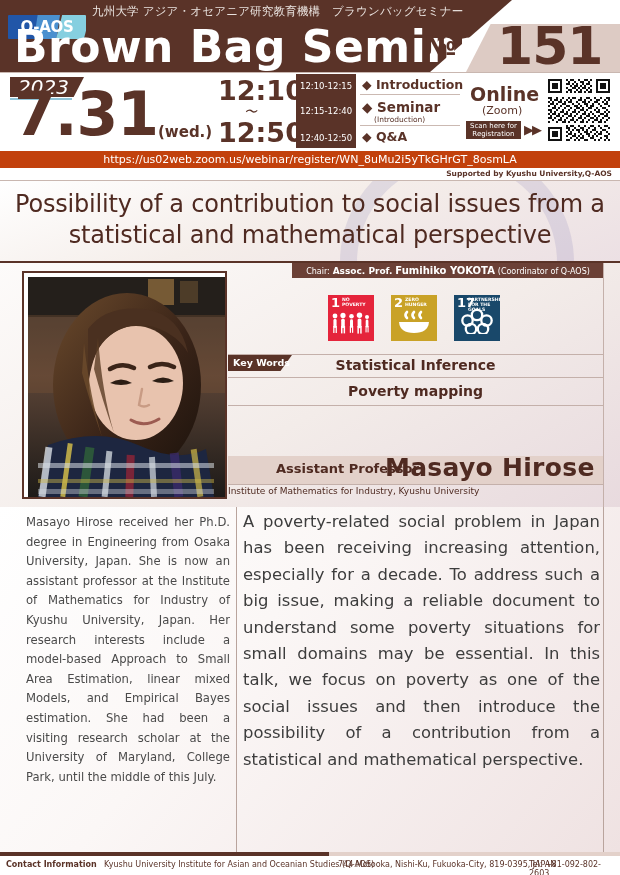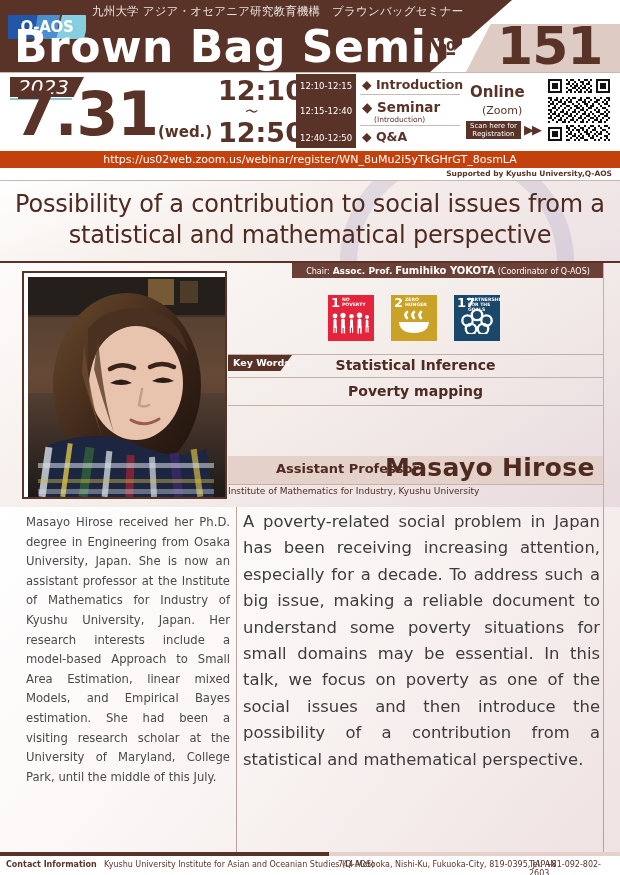--- a/index.html
+++ b/index.html
@@ -220,21 +220,21 @@
   .sched-rule {
     position: absolute;
     left: 360px;
     width: 100px; height: 1px;
     background: #cbb9b2;
   }
   .online-title {
     position: absolute;
     left: 470px; top: 10px;
     color: #5a3328;
-    font-size: 15px;
+    font-size: 19px;
     font-weight: bold;
     font-family: "DejaVu Sans", sans-serif;
   }
   .online-sub {
     position: absolute;
     left: 482px; top: 31px;
     color: #5a3328;
     font-size: 11px;
     font-family: "DejaVu Sans", sans-serif;
   }

